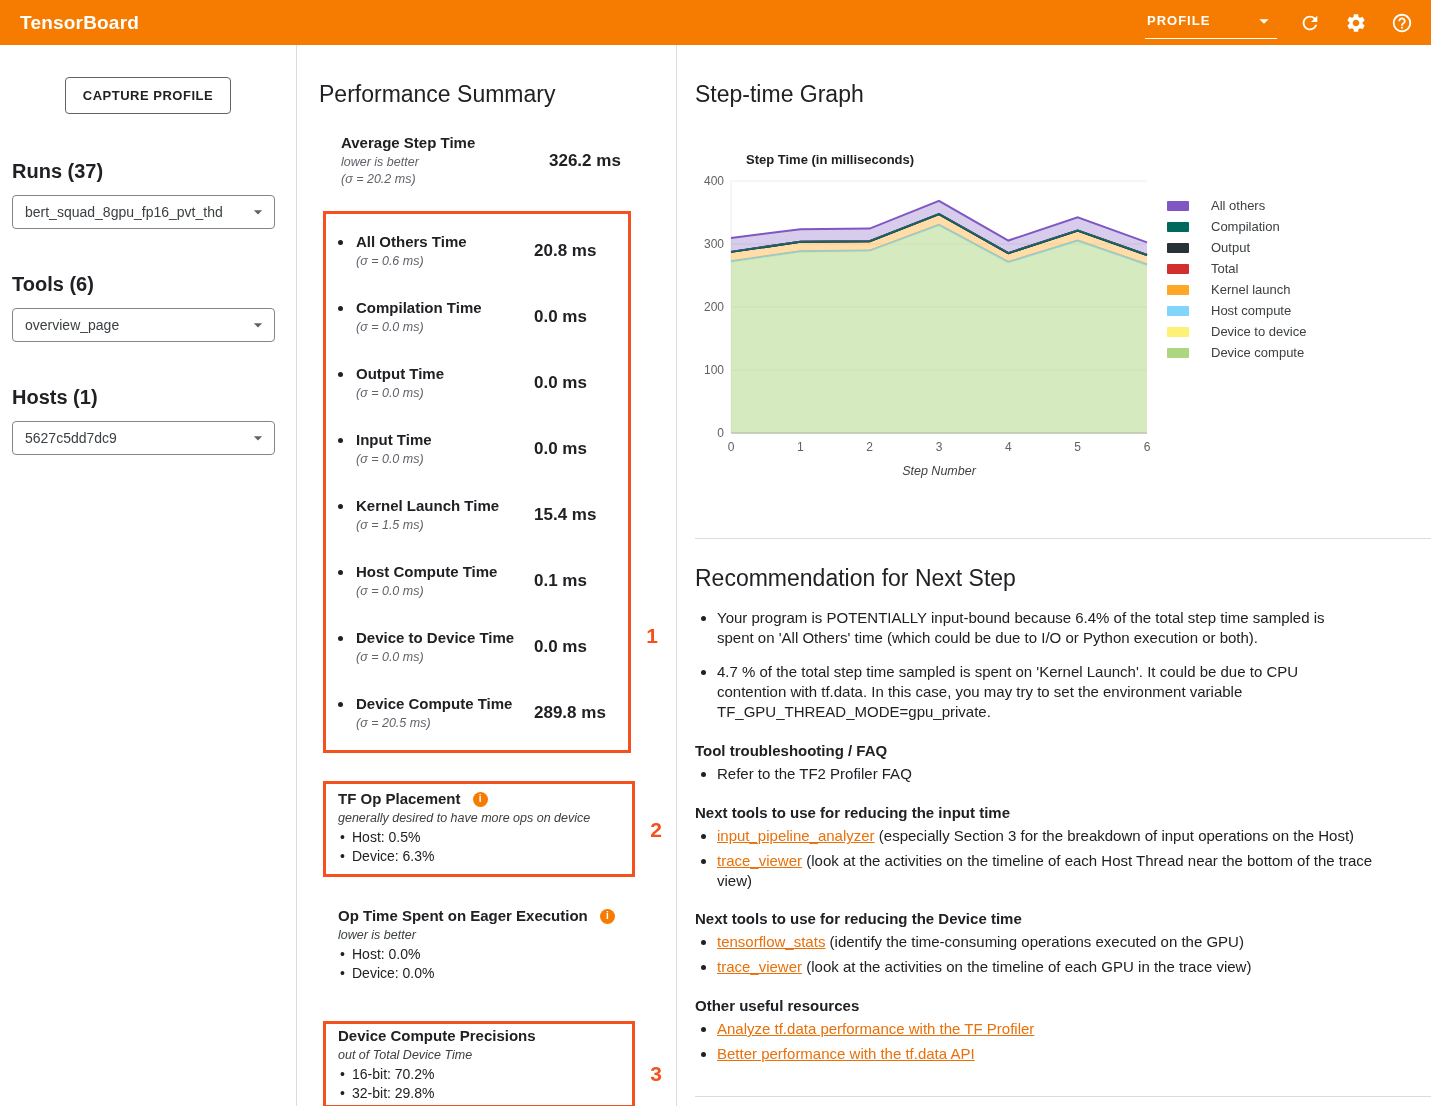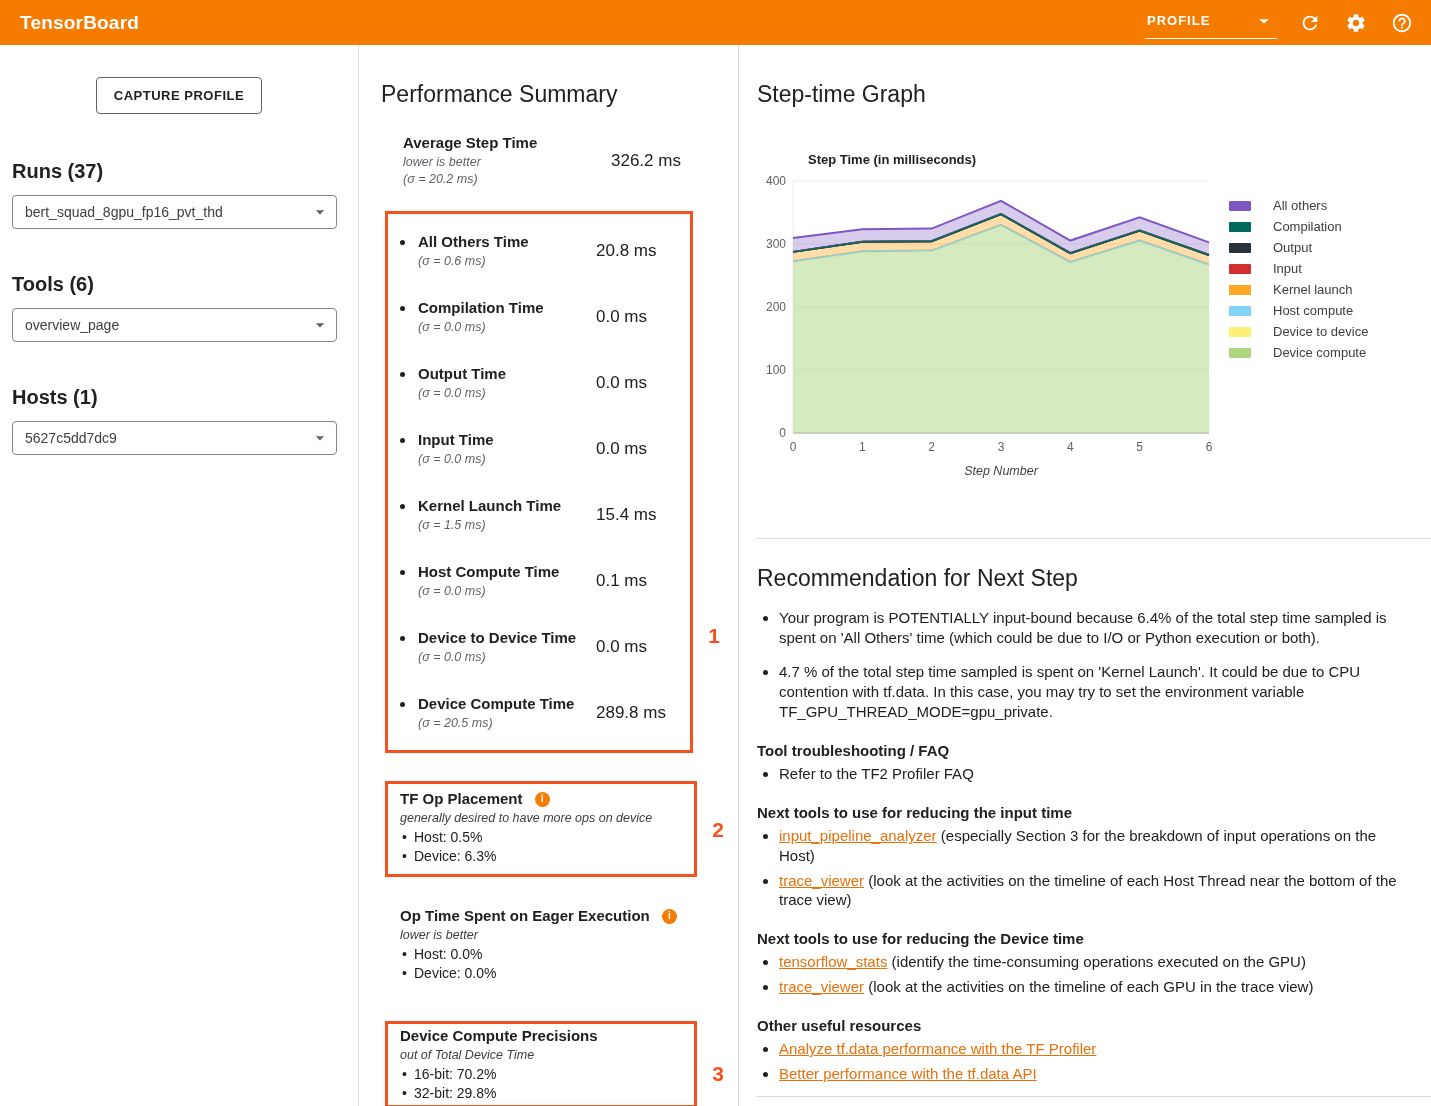--- a/index.html
+++ b/index.html
@@ -16,42 +16,42 @@
                     font-size:13px; font-weight:700; letter-spacing:1px; }
   .icon-btn { background:none; border:none; width:26px; height:26px; cursor:pointer;
               display:flex; align-items:center; justify-content:center; padding:0; }
   .icon-btn svg { width:22px; height:22px; }
   .caret-svg { width:22px; height:22px; }
 
   
   .app { display:flex; height:1061px; }
 
   
-  .sidebar { width:359px; border-right:1px solid #dadce0; padding-top:32px; flex:none; }
+  .sidebar { width:297px; border-right:1px solid #dadce0; padding-top:32px; flex:none; }
   .capture-btn { display:block; margin:0 auto; background:#fff; border:1px solid #5f6368;
                  border-radius:4px; padding:10px 17px; font-size:13px; font-weight:700;
                  letter-spacing:.5px; color:#202124; cursor:pointer;
                  font-family:"Liberation Sans", sans-serif; }
   .group-label { font-size:20px; font-weight:700; margin:46px 0 12px 12px; }
   .group-label.mt { margin-top:44px; }
   .select-box { margin:0 21px 0 12px; height:34px; border:1px solid #80868b; border-radius:4px;
                 display:flex; align-items:center; padding:0 6px 0 12px; cursor:pointer; }
   .select-value { font-size:14px; color:#3c4043; white-space:nowrap; overflow:hidden; }
   .select-box svg { margin-left:auto; width:20px; height:20px; flex:none; }
 
   
   .summary-col { width:380px; flex:none; border-right:1px solid #dadce0;
                  padding:36px 0 0 22px; position:relative; overflow:hidden; }
   .col-heading { font-size:23px; font-weight:400; color:#202124; }
 
   .avg-row { width:300px; margin:26px 0 0 22px; display:grid; grid-template-columns:1fr 92px;
              align-items:start; }
   .m-name { font-size:15px; font-weight:700; line-height:1.25; }
   .m-note, .m-sigma { font-size:12.5px; font-style:italic; color:#5f6368; line-height:1.22; margin-top:2px; }
-  .metric-value { font-size:17px; font-weight:400; align-self:center; white-space:nowrap; }
+  .metric-value { font-size:17px; font-weight:700; align-self:center; white-space:nowrap; }
 
   .redbox { border:3px solid #f4511e; width:308px; margin:24px 0 0 4px; padding:4px 0;
             position:relative; }
   .metric-row { display:grid; grid-template-columns:18px 1fr 88px; align-items:start;
                 padding:15px 6px 15px 12px; }
   .dot { width:5px; height:5px; border-radius:50%; background:#202124; margin-top:7px; }
   .anno { position:absolute; right:-30px; color:#f4511e; font-size:21px; font-weight:700; }
 
   .sect-box { border:3px solid #f4511e; width:312px; margin:28px 0 0 4px;
               padding:6px 12px 8px; position:relative; }
@@ -309,21 +309,21 @@
             <div class="legend-item">
               <span class="legend-swatch" style="background: rgb(0, 105, 92);"></span>
               <span class="legend-label">Compilation</span>
             </div>
             <div class="legend-item">
               <span class="legend-swatch" style="background: rgb(38, 50, 56);"></span>
               <span class="legend-label">Output</span>
             </div>
             <div class="legend-item">
               <span class="legend-swatch" style="background: rgb(211, 47, 47);"></span>
-              <span class="legend-label">Input</span>
+              <span class="legend-label">Total</span>
             </div>
             <div class="legend-item">
               <span class="legend-swatch" style="background: rgb(255, 167, 38);"></span>
               <span class="legend-label">Kernel launch</span>
             </div>
             <div class="legend-item">
               <span class="legend-swatch" style="background: rgb(129, 212, 250);"></span>
               <span class="legend-label">Host compute</span>
             </div>
             <div class="legend-item">

